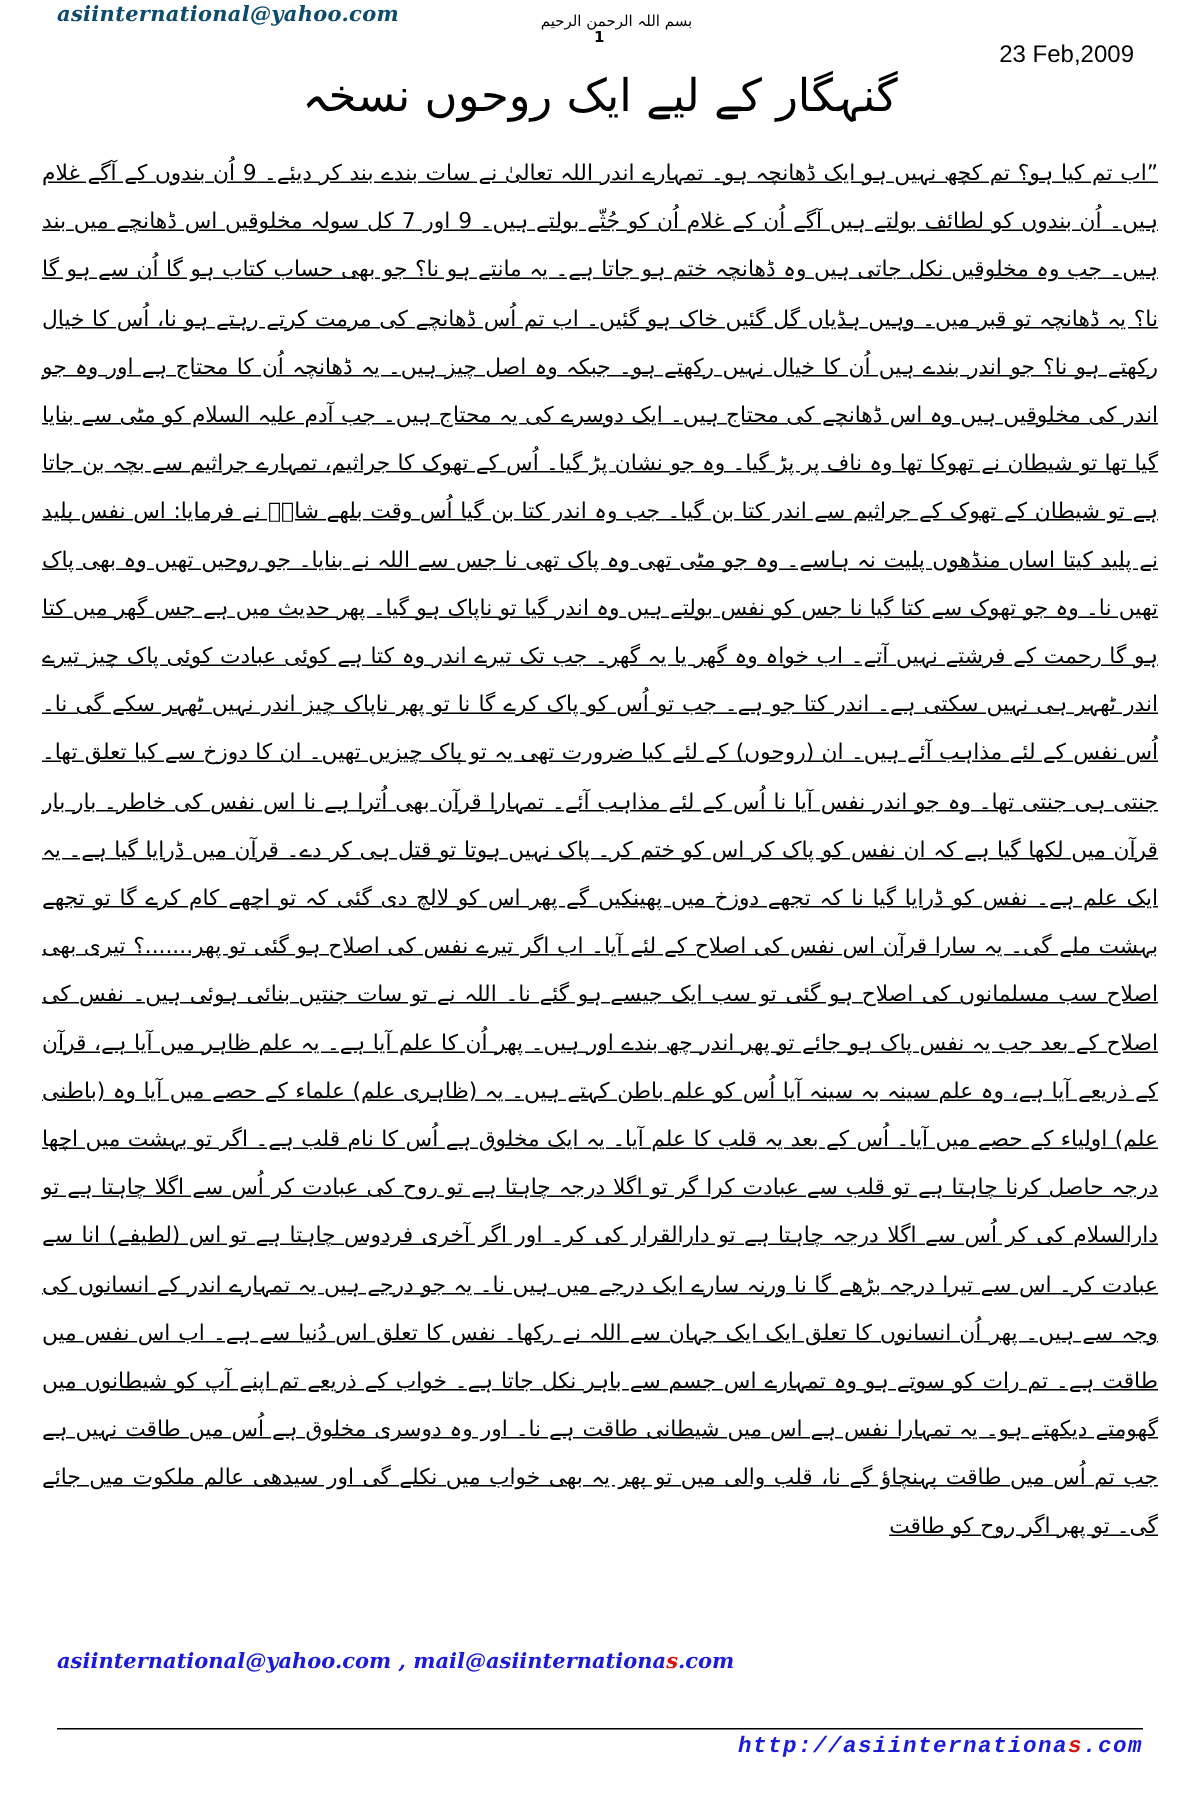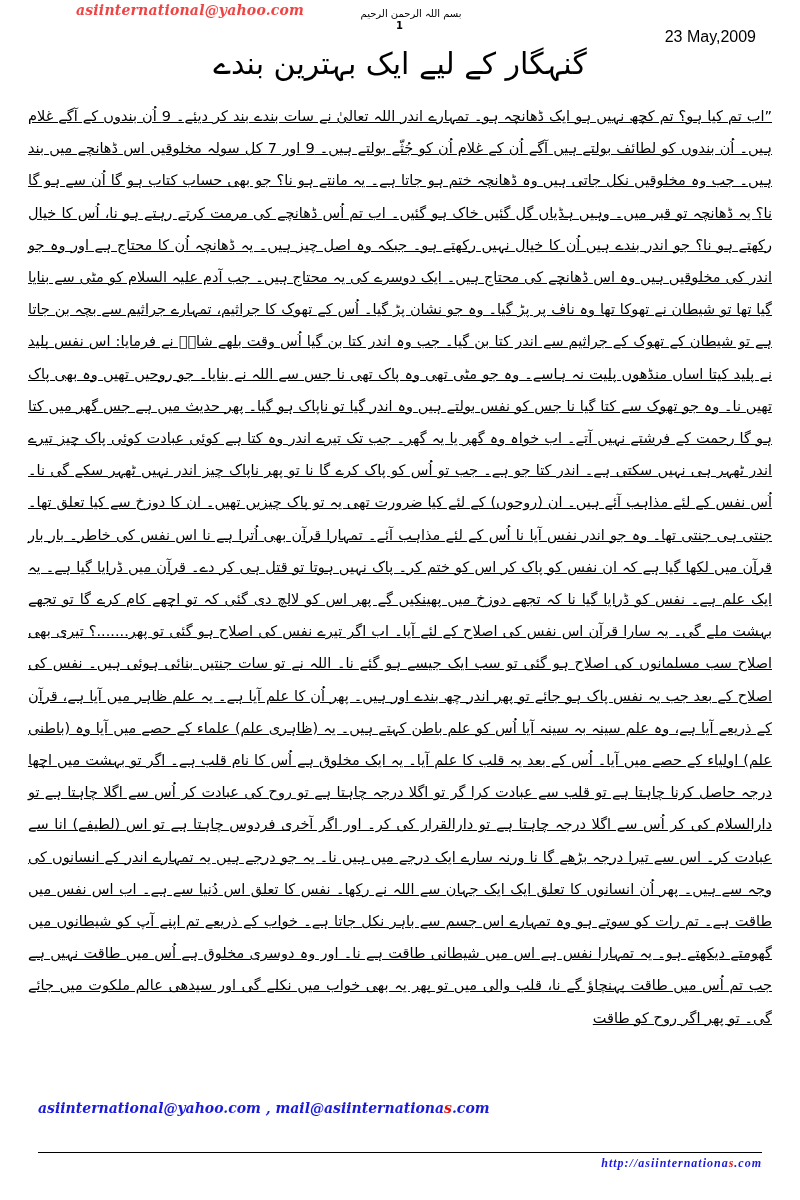--- a/index.html
+++ b/index.html
@@ -1,36 +1,36 @@
 <!DOCTYPE html>
 <html><head>
   <meta charset="utf-8">
   <style>
     html, body { margin: 0; padding: 0; background: #ffffff; }
     body { width: 800px; height: 1200px; position: relative; overflow: hidden; font-family: "DejaVu Sans", sans-serif; color: #000; }
-    .top-email { position: absolute; left: 38px; top: 2px; font-family: "DejaVu Serif", serif; font-style: italic; font-weight: bold; font-size: 14px; color: #ef4444; letter-spacing: 0.2px; margin-left: 38px; }
+    .top-email { position: absolute; left: 38px; top: 2px; font-family: "DejaVu Serif", serif; font-style: italic; font-weight: bold; font-size: 14px; color: #0c4a6e; letter-spacing: 0.2px; }
     .bismillah { position: absolute; left: 0; right: 0; top: 8px; text-align: center; font-size: 10px; direction: rtl; margin-left: 22px; }
     .page-number { position: absolute; left: 396px; top: 20px; font-size: 10px; font-weight: bold; }
     .date { position: absolute; right: 44px; top: 28px; font-family: "Liberation Sans", sans-serif; font-size: 16px; }
     .title { position: absolute; left: 0; right: 0; top: 46px; text-align: center; direction: rtl; font-family: "DejaVu Sans", sans-serif; font-size: 30px; font-weight: normal; }
     .body-text { position: absolute; left: 28px; right: 28px; top: 100px; direction: rtl; text-align: justify; font-family: "DejaVu Sans", sans-serif; font-size: 14.5px; line-height: 32.2px; text-decoration: underline; }
     .body-text p { margin: 0; }
     .footer-rule { position: absolute; left: 38px; right: 38px; top: 1152px; height: 0; border-top: 1px solid #000; }
     .footer-emails { position: absolute; left: 38px; top: 1100px; font-family: "DejaVu Serif", serif; font-style: italic; font-weight: bold; font-size: 14px; color: #1a1adb; }
-    .footer-url { position: absolute; right: 38px; top: 1156px; font-family: Liberation Serif, serif; font-style: italic; font-weight: bold; font-size: 12px; color: #1a1adb; letter-spacing: 1px; }
+    .footer-url { position: absolute; right: 38px; top: 1156px; font-family: Liberation Mono, monospace; font-style: italic; font-weight: bold; font-size: 15px; color: #1a1adb; letter-spacing: 1px; }
     .accent { color: #e01010; }
   </style>
 </head>
 <body>
 
 <div class="top-email">asiinternational@yahoo.com</div>
 <div class="bismillah">بسم اللہ الرحمن الرحیم</div>
 <div class="page-number">1</div>
-<div class="date">23 May,2009</div>
-<h1 class="title" style="margin:0;">گنہگار کے لیے ایک بہترین بندے</h1>
+<div class="date">23 Feb,2009</div>
+<h1 class="title" style="margin:0;">گنہگار کے لیے ایک روحوں نسخہ</h1>
 
 <div class="body-text">
   <p>”اب تم کیا ہو؟ تم کچھ نہیں ہو ایک ڈھانچہ ہو۔ تمہارے اندر اللہ تعالیٰ نے سات بندے بند کر دیئے۔ 9 اُن بندوں کے آگے غلام ہیں۔ اُن بندوں کو لطائف بولتے ہیں آگے اُن کے غلام اُن کو جُثّے بولتے ہیں۔ 9 اور 7 کل سولہ مخلوقیں اس ڈھانچے میں بند ہیں۔ جب وہ مخلوقیں نکل جاتی ہیں وہ ڈھانچہ ختم ہو جاتا ہے۔ یہ مانتے ہو نا؟ جو بھی حساب کتاب ہو گا اُن سے ہو گا نا؟ یہ ڈھانچہ تو قبر میں۔ وہیں ہڈیاں گل گئیں خاک ہو گئیں۔ اب تم اُس ڈھانچے کی مرمت کرتے رہتے ہو نا، اُس کا خیال رکھتے ہو نا؟ جو اندر بندے ہیں اُن کا خیال نہیں رکھتے ہو۔ جبکہ وہ اصل چیز ہیں۔ یہ ڈھانچہ اُن کا محتاج ہے اور وہ جو اندر کی مخلوقیں ہیں وہ اس ڈھانچے کی محتاج ہیں۔ ایک دوسرے کی یہ محتاج ہیں۔ جب آدم علیہ السلام کو مٹی سے بنایا گیا تھا تو شیطان نے تھوکا تھا وہ ناف پر پڑ گیا۔ وہ جو نشان پڑ گیا۔ اُس کے تھوک کا جراثیم، تمہارے جراثیم سے بچہ بن جاتا ہے تو شیطان کے تھوک کے جراثیم سے اندر کتا بن گیا۔ جب وہ اندر کتا بن گیا اُس وقت بلھے شاہؒ نے فرمایا: اس نفس پلید نے پلید کیتا اساں منڈھوں پلیت نہ ہاسے۔ وہ جو مٹی تھی وہ پاک تھی نا جس سے اللہ نے بنایا۔ جو روحیں تھیں وہ بھی پاک تھیں نا۔ وہ جو تھوک سے کتا گیا نا جس کو نفس بولتے ہیں وہ اندر گیا تو ناپاک ہو گیا۔ پھر حدیث میں ہے جس گھر میں کتا ہو گا رحمت کے فرشتے نہیں آتے۔ اب خواہ وہ گھر یا یہ گھر۔ جب تک تیرے اندر وہ کتا ہے کوئی عبادت کوئی پاک چیز تیرے اندر ٹھہر ہی نہیں سکتی ہے۔ اندر کتا جو ہے۔ جب تو اُس کو پاک کرے گا نا تو پھر ناپاک چیز اندر نہیں ٹھہر سکے گی نا۔ اُس نفس کے لئے مذاہب آئے ہیں۔ ان (روحوں) کے لئے کیا ضرورت تھی یہ تو پاک چیزیں تھیں۔ ان کا دوزخ سے کیا تعلق تھا۔ جنتی ہی جنتی تھا۔ وہ جو اندر نفس آیا نا اُس کے لئے مذاہب آئے۔ تمہارا قرآن بھی اُترا ہے نا اس نفس کی خاطر۔ بار بار قرآن میں لکھا گیا ہے کہ ان نفس کو پاک کر اس کو ختم کر۔ پاک نہیں ہوتا تو قتل ہی کر دے۔ قرآن میں ڈرایا گیا ہے۔ یہ ایک علم ہے۔ نفس کو ڈرایا گیا نا کہ تجھے دوزخ میں پھینکیں گے پھر اس کو لالچ دی گئی کہ تو اچھے کام کرے گا تو تجھے بہشت ملے گی۔ یہ سارا قرآن اس نفس کی اصلاح کے لئے آیا۔ اب اگر تیرے نفس کی اصلاح ہو گئی تو پھر.......؟ تیری بھی اصلاح سب مسلمانوں کی اصلاح ہو گئی تو سب ایک جیسے ہو گئے نا۔ اللہ نے تو سات جنتیں بنائی ہوئی ہیں۔ نفس کی اصلاح کے بعد جب یہ نفس پاک ہو جائے تو پھر اندر چھ بندے اور ہیں۔ پھر اُن کا علم آیا ہے۔ یہ علم ظاہر میں آیا ہے، قرآن کے ذریعے آیا ہے، وہ علم سینہ بہ سینہ آیا اُس کو علم باطن کہتے ہیں۔ یہ (ظاہری علم) علماء کے حصے میں آیا وہ (باطنی علم) اولیاء کے حصے میں آیا۔ اُس کے بعد یہ قلب کا علم آیا۔ یہ ایک مخلوق ہے اُس کا نام قلب ہے۔ اگر تو بہشت میں اچھا درجہ حاصل کرنا چاہتا ہے تو قلب سے عبادت کرا گر تو اگلا درجہ چاہتا ہے تو روح کی عبادت کر اُس سے اگلا چاہتا ہے تو دارالسلام کی کر اُس سے اگلا درجہ چاہتا ہے تو دارالقرار کی کر۔ اور اگر آخری فردوس چاہتا ہے تو اس (لطیفے) انا سے عبادت کر۔ اس سے تیرا درجہ بڑھے گا نا ورنہ سارے ایک درجے میں ہیں نا۔ یہ جو درجے ہیں یہ تمہارے اندر کے انسانوں کی وجہ سے ہیں۔ پھر اُن انسانوں کا تعلق ایک ایک جہان سے اللہ نے رکھا۔ نفس کا تعلق اس دُنیا سے ہے۔ اب اس نفس میں طاقت ہے۔ تم رات کو سوتے ہو وہ تمہارے اس جسم سے باہر نکل جاتا ہے۔ خواب کے ذریعے تم اپنے آپ کو شیطانوں میں گھومتے دیکھتے ہو۔ یہ تمہارا نفس ہے اس میں شیطانی طاقت ہے نا۔ اور وہ دوسری مخلوق ہے اُس میں طاقت نہیں ہے جب تم اُس میں طاقت پہنچاؤ گے نا، قلب والی میں تو پھر یہ بھی خواب میں نکلے گی اور سیدھی عالم ملکوت میں جائے گی۔ تو پھر اگر روح کو طاقت</p>
 </div>
 
 <div class="footer-rule"></div>
 <div class="footer-emails">
   <span>asiinternational@yahoo.com ,  mail@asiinternationa</span><span class="accent">s</span><span>.com</span>
 </div>
 <div class="footer-url">

